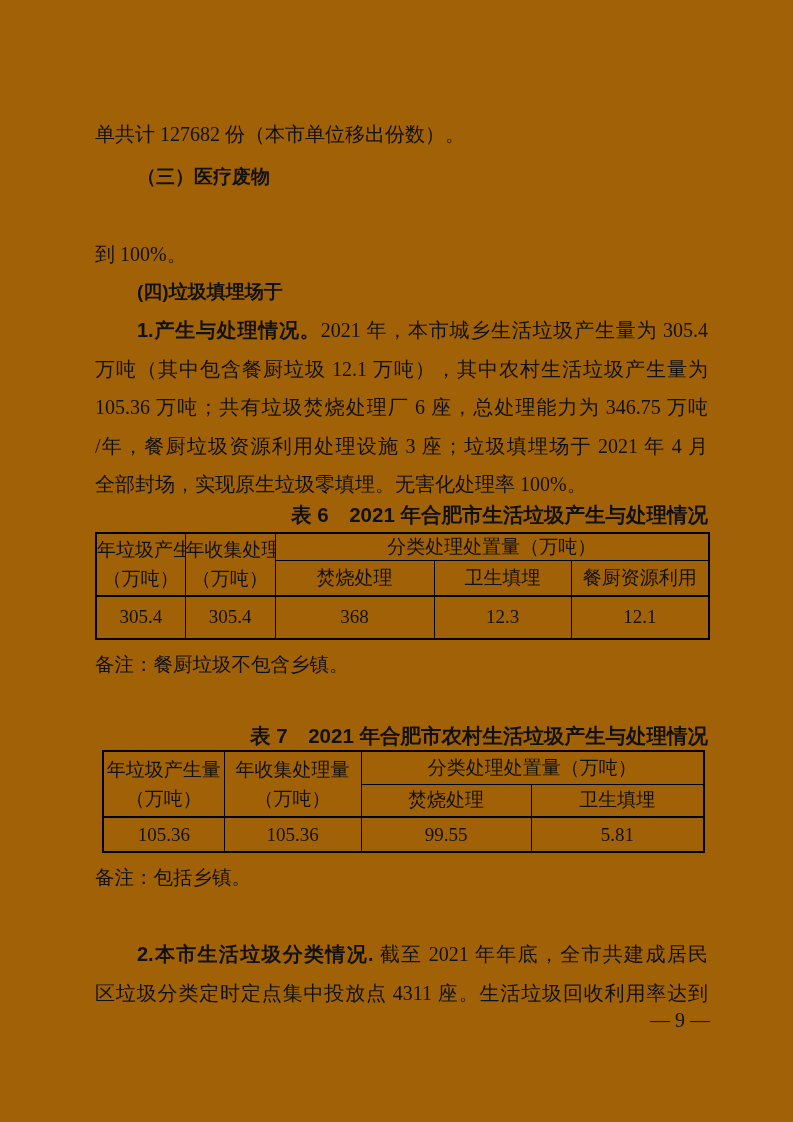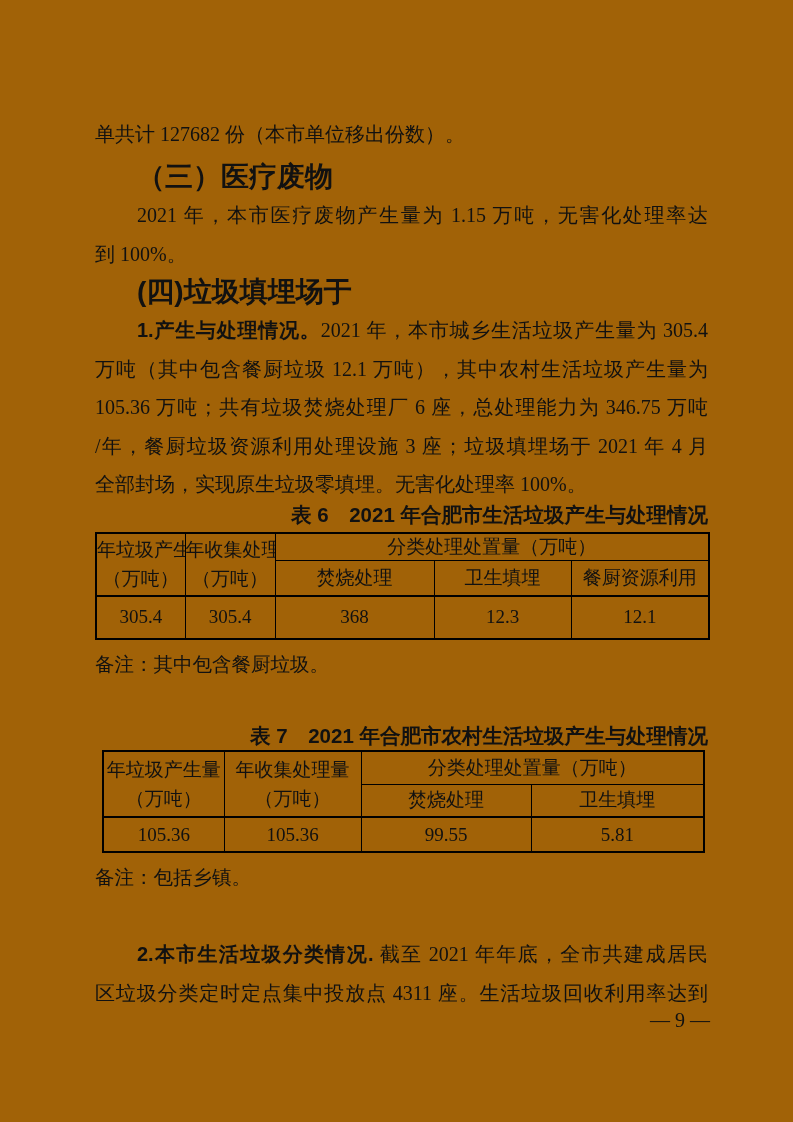--- a/index.html
+++ b/index.html
@@ -14,21 +14,21 @@
     font-size:20px; line-height:30px; color:#111;
     white-space:nowrap; text-align:left;
   }
   .fill {
     white-space:normal; text-align:justify; text-align-last:justify;
     max-height:32px; overflow:hidden;
   }
   .indent { text-indent:42px; }
   .hsans {
     font-family:"Liberation Sans","DejaVu Sans",sans-serif;
-    font-weight:bold; font-size:28px;
+    font-weight:bold; font-size:19px;
   }
   .runin {
     font-family:"Liberation Sans","DejaVu Sans",sans-serif;
     font-weight:bold;
   }
   .ttitle {
     position:absolute; left:95px; width:613px; text-align:right;
     font-family:"Liberation Sans","DejaVu Sans",sans-serif;
     font-weight:bold; font-size:20.5px; line-height:28px; color:#111;
     white-space:nowrap;
@@ -54,21 +54,20 @@
 </style>
 </head>
 <body>
 
 <div class="page">
 
   <div class="bline" style="top:119px">单共计 127682 份（本市单位移出份数）。</div>
 
   <div class="bline hsans" style="top:162px;padding-left:42px">（三）医疗废物</div>
 
-  <div class="bline fill indent" style="top:200px">2021 年，本市医疗废物产生量为 1.15 万吨，无害化处理率达</div>
   <div class="bline" style="top:239px">到 100%。</div>
 
   <div class="bline hsans" style="top:277px;padding-left:42px">(四)垃圾填埋场于</div>
 
   <div class="bline fill indent" style="top:315px"><span class="runin">1.产生与处理情况。</span><span>2021 年，本市城乡生活垃圾产生量为 305.4</span></div>
   <div class="bline fill" style="top:354px">万吨（其中包含餐厨垃圾 12.1 万吨），其中农村生活垃圾产生量为</div>
   <div class="bline fill" style="top:392px">105.36 万吨；共有垃圾焚烧处理厂 6 座，总处理能力为 346.75 万吨</div>
   <div class="bline fill" style="top:431px">/年，餐厨垃圾资源利用处理设施 3 座；垃圾填埋场于 2021 年 4 月</div>
   <div class="bline" style="top:469px">全部封场，实现原生垃圾零填埋。无害化处理率 100%。</div>
 
@@ -102,21 +101,21 @@
       <tr class="data" style="height:43px">
         <td>305.4</td>
         <td>305.4</td>
         <td>368</td>
         <td>12.3</td>
         <td>12.1</td>
       </tr>
     </tbody>
   </table>
 
-  <div class="note" style="top:652px">备注：其中包含餐厨垃圾。</div>
+  <div class="note" style="top:652px">备注：餐厨垃圾不包含乡镇。</div>
 
   <div class="ttitle" style="top:722px">表 7　2021 年合肥市农村生活垃圾产生与处理情况</div>
 
   <table class="dtable" style="top:750px;left:102px;width:601px">
     <colgroup>
       <col style="width:121px">
         <col style="width:137px">
       <col style="width:170px">
         <col style="width:173px">
     </colgroup>

